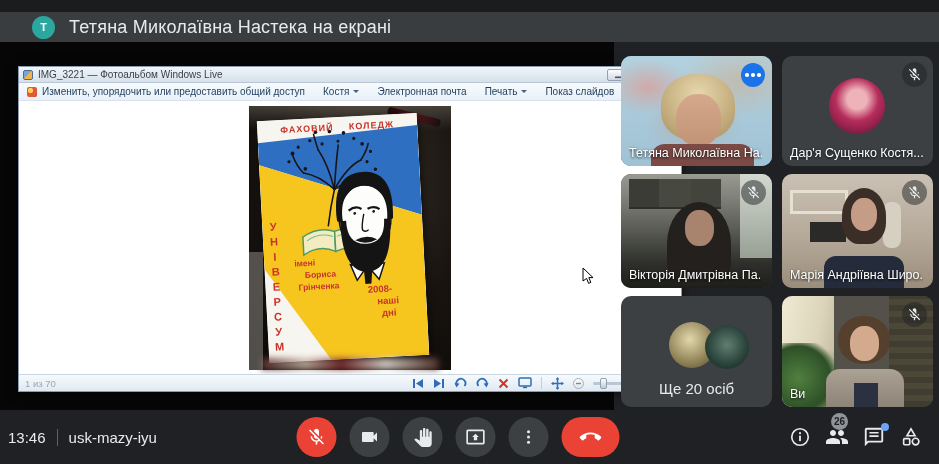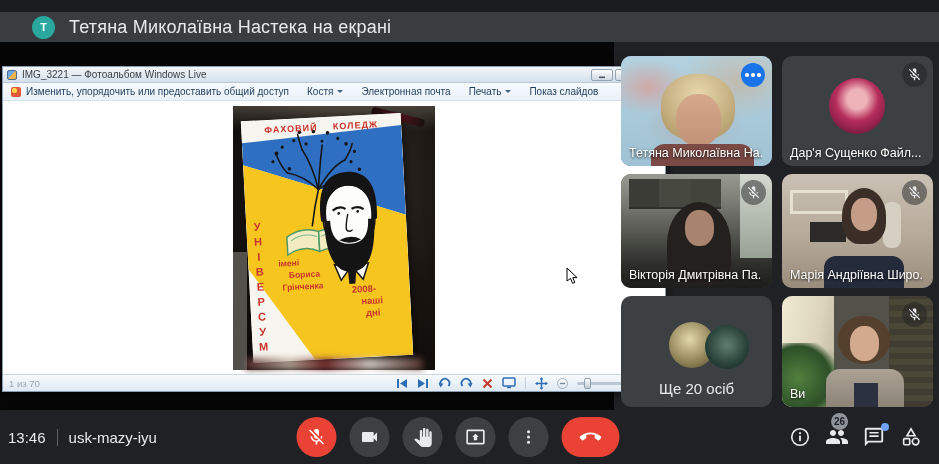--- a/index.html
+++ b/index.html
@@ -10,21 +10,21 @@
 
   
   .banner { position:absolute; left:0; top:12px; width:100%; height:30px; background:#3a3d40;
     display:flex; align-items:center; padding-left:32px; }
   .banner-avatar { width:23px; height:23px; border-radius:50%; background:#2aa8a0; color:#fff;
     display:flex; align-items:center; justify-content:center; font-size:11px; font-weight:700; }
   .banner-text { color:#e8eaed; font-size:18px; margin-left:14px; letter-spacing:.2px; }
 
   
   .stage { position:absolute; left:0; top:42px; width:614px; height:368px; background:#060606; }
-  .pg-window { position:absolute; left:2px; top:24px; width:664px; height:326px;
+  .pg-window { position:absolute; left:18px; top:24px; width:664px; height:326px;
     border:1px solid #8b9bb0; background:#fde047; box-shadow:0 2px 10px rgba(0,0,0,.6); }
   .pg-titlebar { height:16px; background:linear-gradient(#f2f6fa,#d5e0ec); display:flex;
     align-items:center; padding:0 4px; border-bottom:1px solid #b9c6d4; }
   .pg-doc-icon { width:10px; height:10px; border-radius:2px; margin-right:5px;
     background:linear-gradient(135deg,#6fa8e0 0 50%, #f2b24a 50% 100%); border:1px solid #4a6b92; }
   .pg-title { font-size:10px; color:#3a3f45; flex:1; white-space:nowrap; overflow:hidden; }
   .pg-winbtns { display:flex; gap:2px; }
   .pg-winbtn { width:22px; height:12px; border:1px solid #93a2b2; border-radius:2px;
     background:linear-gradient(#fdfdfd,#cfd8e2); display:flex; align-items:center; justify-content:center; }
   .pg-winbtn svg { display:block; }
@@ -401,21 +401,21 @@
       <span class="tile-label">Тетяна Миколаївна На...</span>
     </div>
 
     <div class="tile">
       <div class="mic-chip">
         <svg width="15" height="15" viewBox="0 0 24 24" fill="#e8eaed">
             <path d="M19 11h-1.7c0 .74-.16 1.43-.43 2.05l1.23 1.23c.56-.98.9-2.09.9-3.28zm-4.02.17c0-.06.02-.11.02-.17V5c0-1.66-1.34-3-3-3S9 3.34 9 5v.18l5.98 5.99zM4.27 3 3 4.27l6.01 6.01V11c0 1.66 1.33 3 2.99 3 .22 0 .44-.03.65-.08l1.66 1.66c-.71.33-1.5.52-2.31.52-2.76 0-5.3-2.1-5.3-5.1H5c0 3.41 2.72 6.23 6 6.72V21h2v-3.28c.91-.13 1.77-.45 2.54-.9L19.73 21 21 19.73 4.27 3z"></path>
           </svg>
       </div>
       <div class="avatar-big"></div>
-      <span class="tile-label">Дар'я Сущенко Файл...</span>
+      <span class="tile-label">Дар'я Сущенко Костя...</span>
     </div>
 
     <div class="tile">
       <div class="t3-bg"></div>
       <div class="t3-cabinet"></div>
       <div class="t3-window"></div>
       <div class="t3-hair"></div>
       <div class="t3-face"></div>
       <div class="mic-chip">
         <svg width="15" height="15" viewBox="0 0 24 24" fill="#e8eaed">

